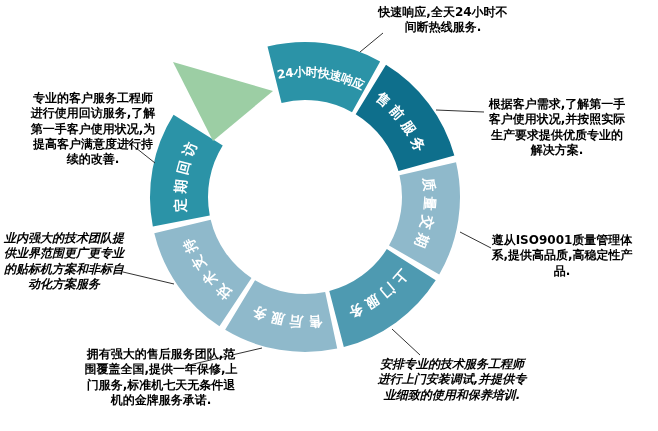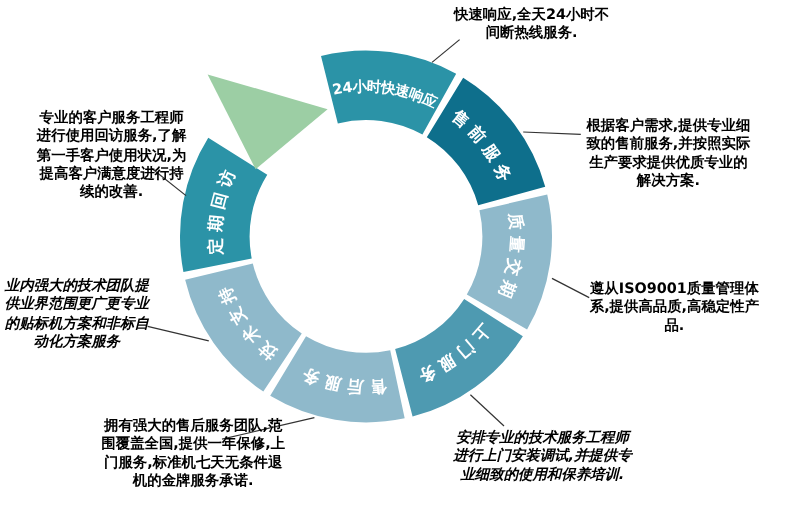--- a/index.html
+++ b/index.html
@@ -59,20 +59,20 @@
       <line x1="383" y1="33" x2="360" y2="52" class="leader-line"></line>
       <line x1="484" y1="112" x2="436" y2="110" class="leader-line"></line>
       <line x1="491" y1="248" x2="460" y2="232" class="leader-line"></line>
       <line x1="420" y1="355" x2="392" y2="329" class="leader-line"></line>
       <line x1="185" y1="366" x2="262" y2="348" class="leader-line"></line>
       <line x1="123" y1="272" x2="174" y2="284" class="leader-line"></line>
       <line x1="126" y1="140" x2="155" y2="163" class="leader-line"></line>
     </svg>
   <div id="annotations">
       <div class="annotation" style="left: 377px; top: 5px; width: 132px;">快速响应,全天24小时不间断热线服务.</div>
-      <div class="annotation" style="left: 486px; top: 97px; width: 142px;">根据客户需求,提供专业细致的售前服务,并按照实际生产要求提供优质专业的解决方案.</div>
+      <div class="annotation" style="left: 486px; top: 97px; width: 142px;">根据客户需求,了解第一手客户使用状况,并按照实际生产要求提供优质专业的解决方案.</div>
       <div class="annotation" style="left: 464px; top: 233px; width: 148px; margin-left: 24px;">遵从ISO9001质量管理体系,提供高品质,高稳定性产品.</div>
       <div class="annotation" style="left: 377px; top: 357px; width: 150px; font-style: italic;">安排专业的技术服务工程师进行上门安装调试,并提供专业细致的使用和保养培训.</div>
       <div class="annotation" style="left: 82px; top: 347px; width: 158px;">拥有强大的售后服务团队,范围覆盖全国,提供一年保修,上门服务,标准机七天无条件退机的金牌服务承诺.</div>
       <div class="annotation" style="left: 3px; top: 231px; width: 122px; font-style: italic;">业内强大的技术团队提供业界范围更广更专业的贴标机方案和非标自动化方案服务</div>
       <div class="annotation" style="left: 2px; top: 91px; width: 126px; margin-left: 28px;">专业的客户服务工程师进行使用回访服务,了解第一手客户使用状况,为提高客户满意度进行持续的改善.</div>
     </div>
 </div>
 
 </body></html>

